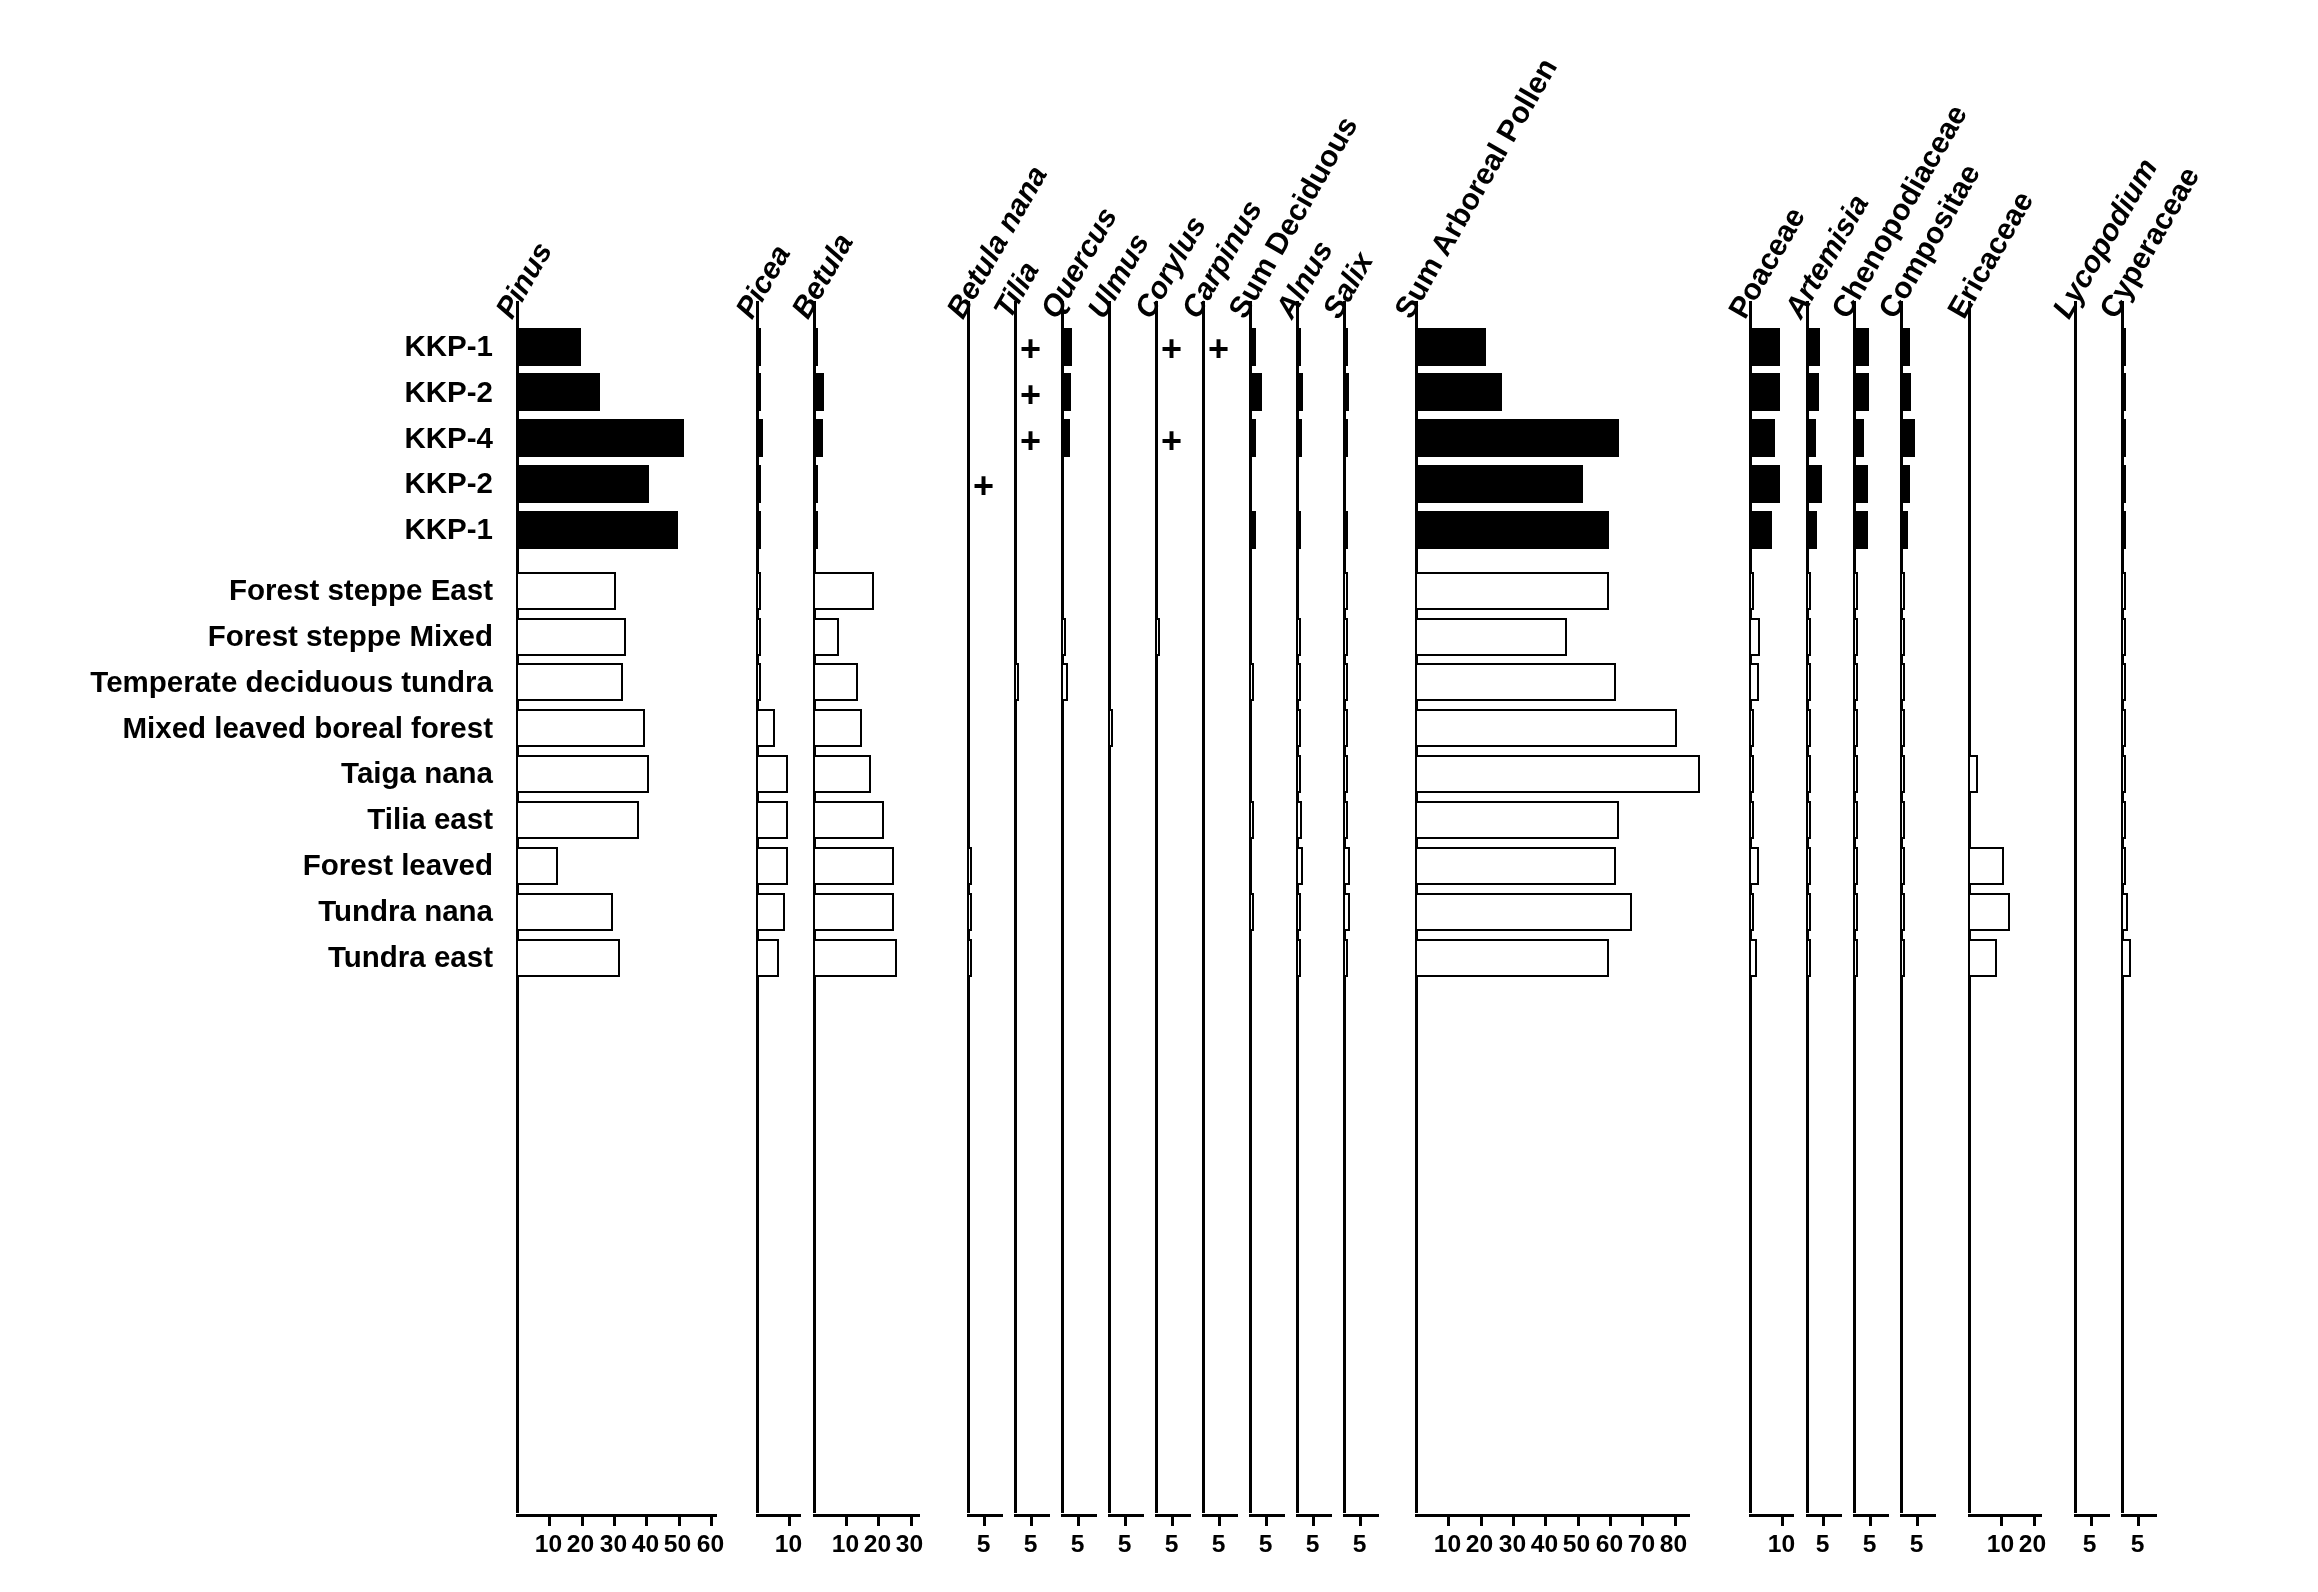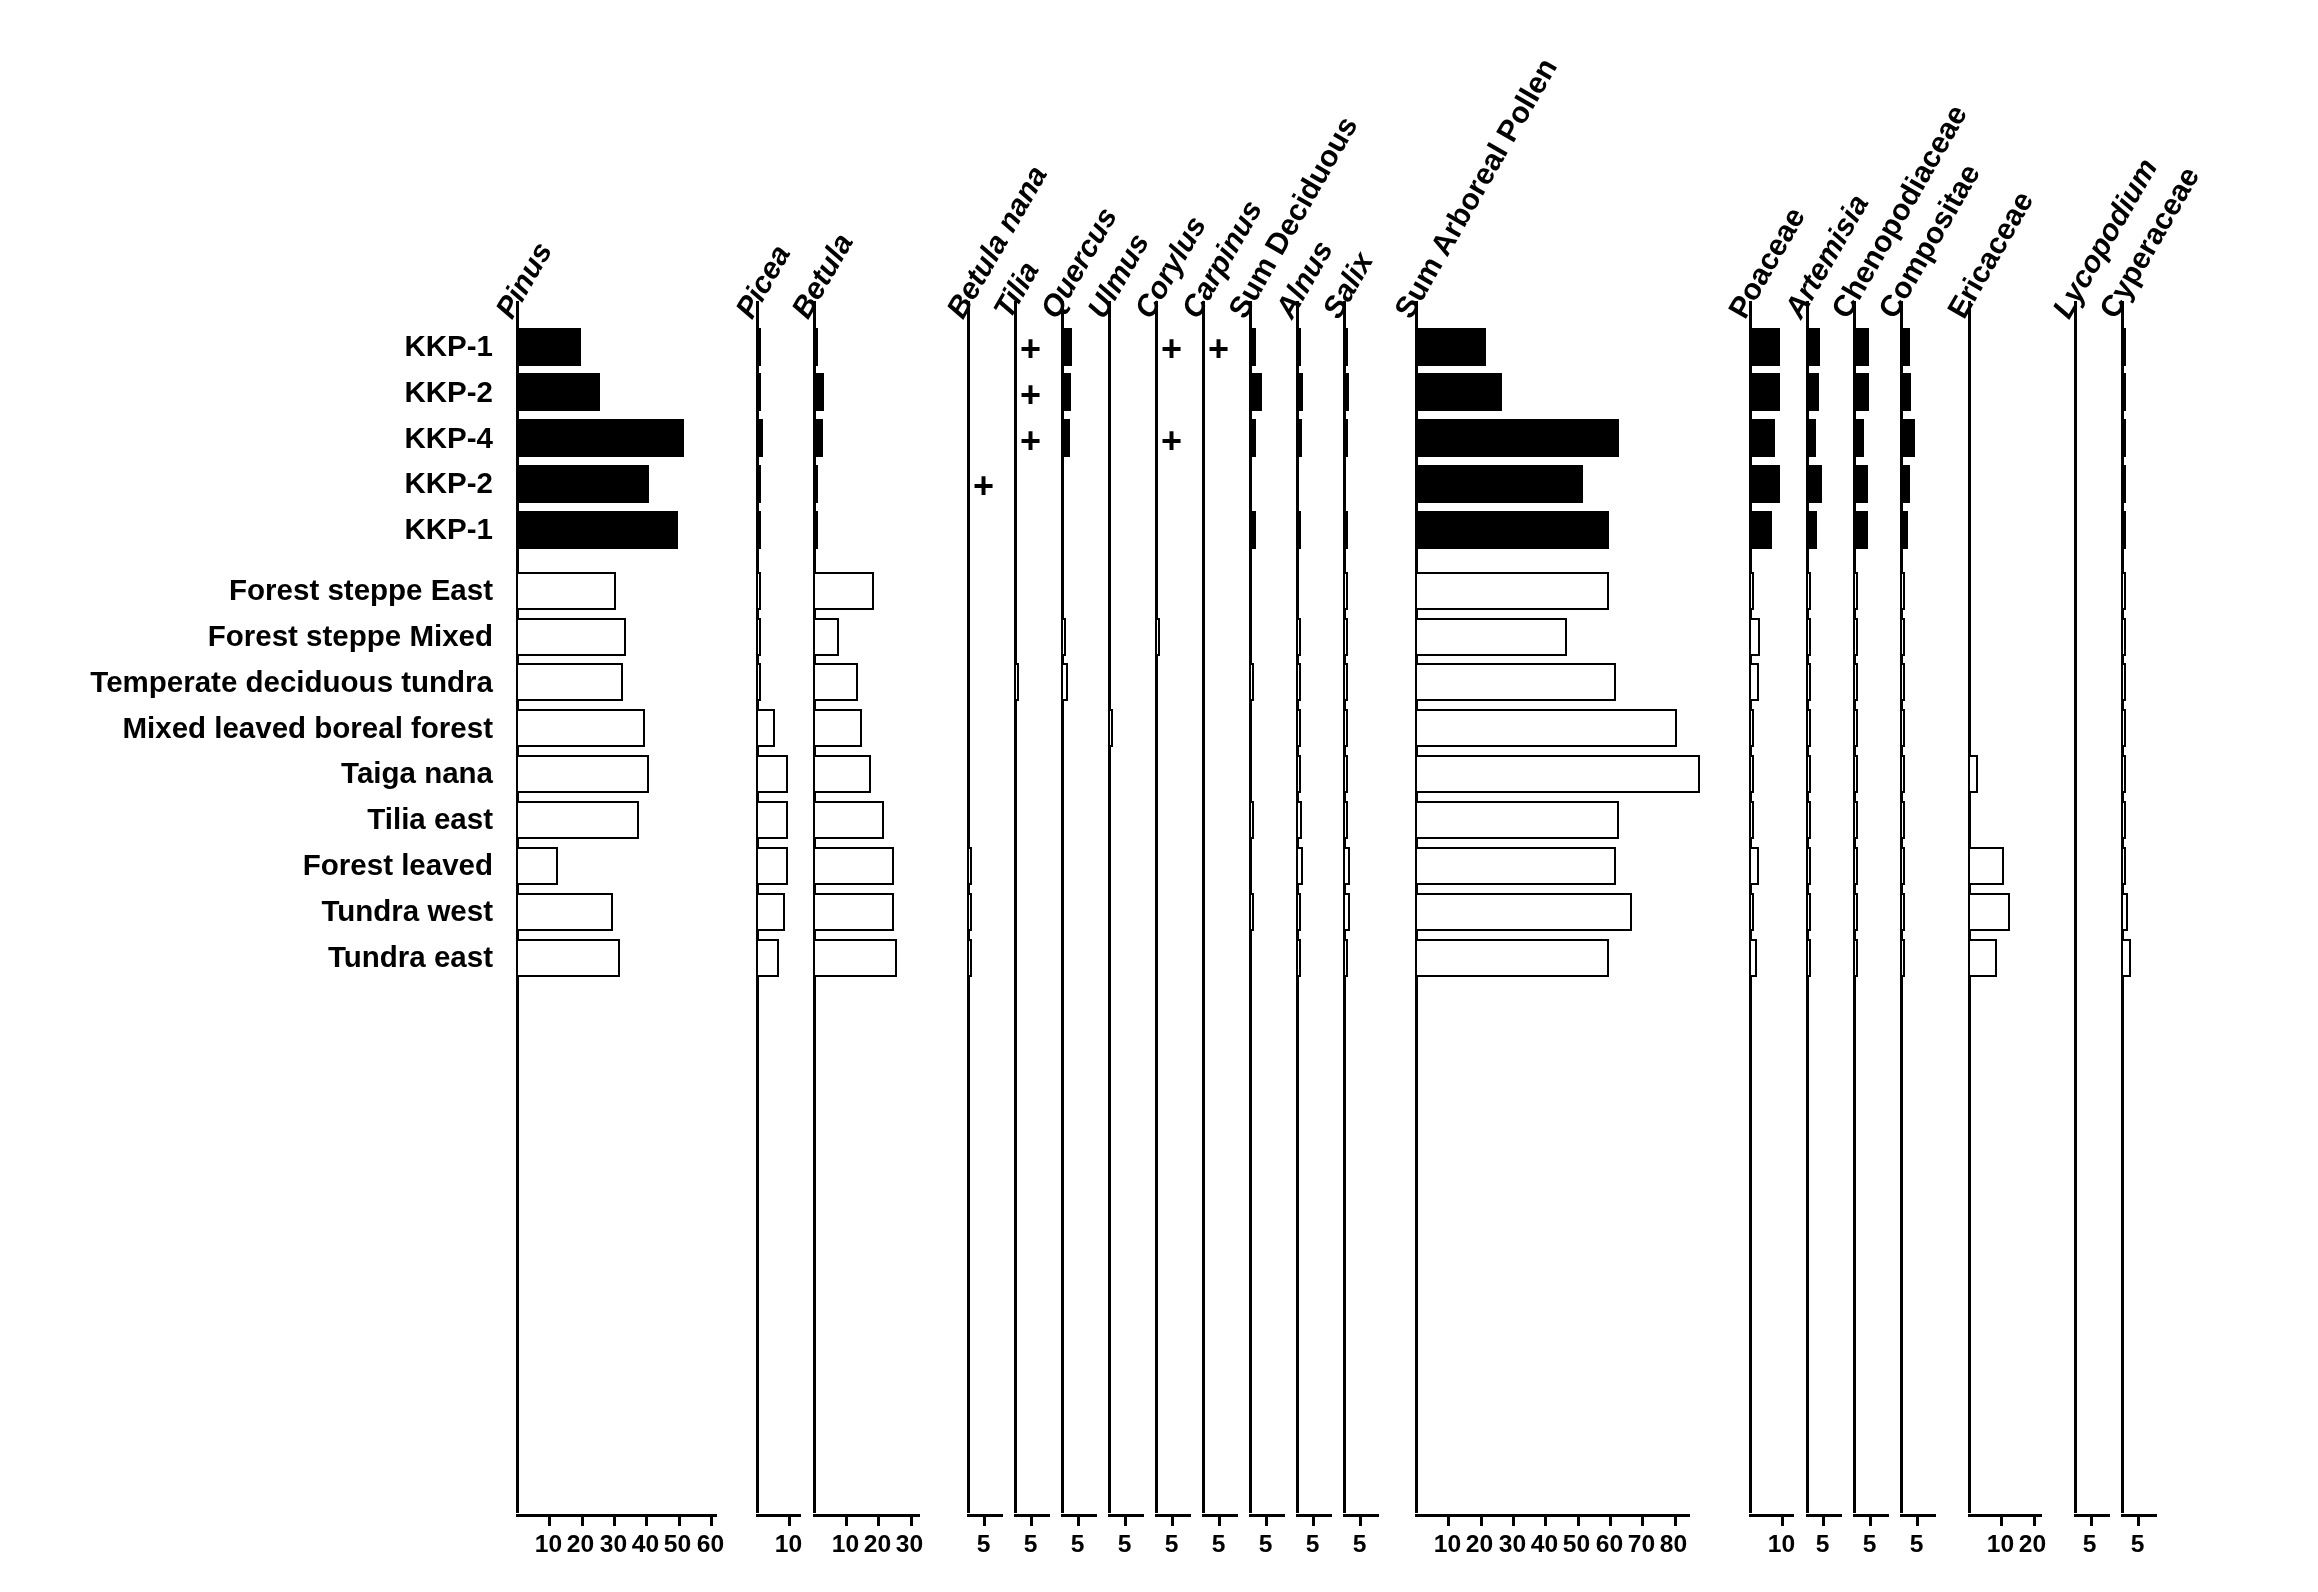--- a/index.html
+++ b/index.html
@@ -114,21 +114,21 @@
     <div class="row-label" style="right: 1826px; top: 423px;">KKP-4</div>
     <div class="row-label" style="right: 1826px; top: 468px;">KKP-2</div>
     <div class="row-label" style="right: 1826px; top: 514px;">KKP-1</div>
     <div class="row-label" style="right: 1826px; top: 575px;">Forest steppe East</div>
     <div class="row-label" style="right: 1826px; top: 621px;">Forest steppe Mixed</div>
     <div class="row-label" style="right: 1826px; top: 667px;">Temperate deciduous tundra</div>
     <div class="row-label" style="right: 1826px; top: 713px;">Mixed leaved boreal forest</div>
     <div class="row-label" style="right: 1826px; top: 758px;">Taiga nana</div>
     <div class="row-label" style="right: 1826px; top: 804px;">Tilia east</div>
     <div class="row-label" style="right: 1826px; top: 850px;">Forest leaved</div>
-    <div class="row-label" style="right: 1826px; top: 896px;">Tundra west</div>
+    <div class="row-label" style="right: 1826px; top: 896px;">Tundra nana</div>
     <div class="row-label" style="right: 1826px; top: 942px;">Tundra east</div>
     <div class="bar filled" style="left: 516px; top: 328px; height: 38px; width: 65px;"></div>
     <div class="bar filled" style="left: 756px; top: 328px; height: 38px; width: 4.9px;"></div>
     <div class="bar filled" style="left: 813px; top: 328px; height: 38px; width: 4.9px;"></div>
     <div class="plus" style="left: 1020px; top: 331px;">+</div>
     <div class="bar filled" style="left: 1061px; top: 328px; height: 38px; width: 11.3px;"></div>
     <div class="plus" style="left: 1161px; top: 331px;">+</div>
     <div class="plus" style="left: 1208px; top: 331px;">+</div>
     <div class="bar filled" style="left: 1249px; top: 328px; height: 38px; width: 7.1px;"></div>
     <div class="bar filled" style="left: 1296px; top: 328px; height: 38px; width: 5.2px;"></div>

